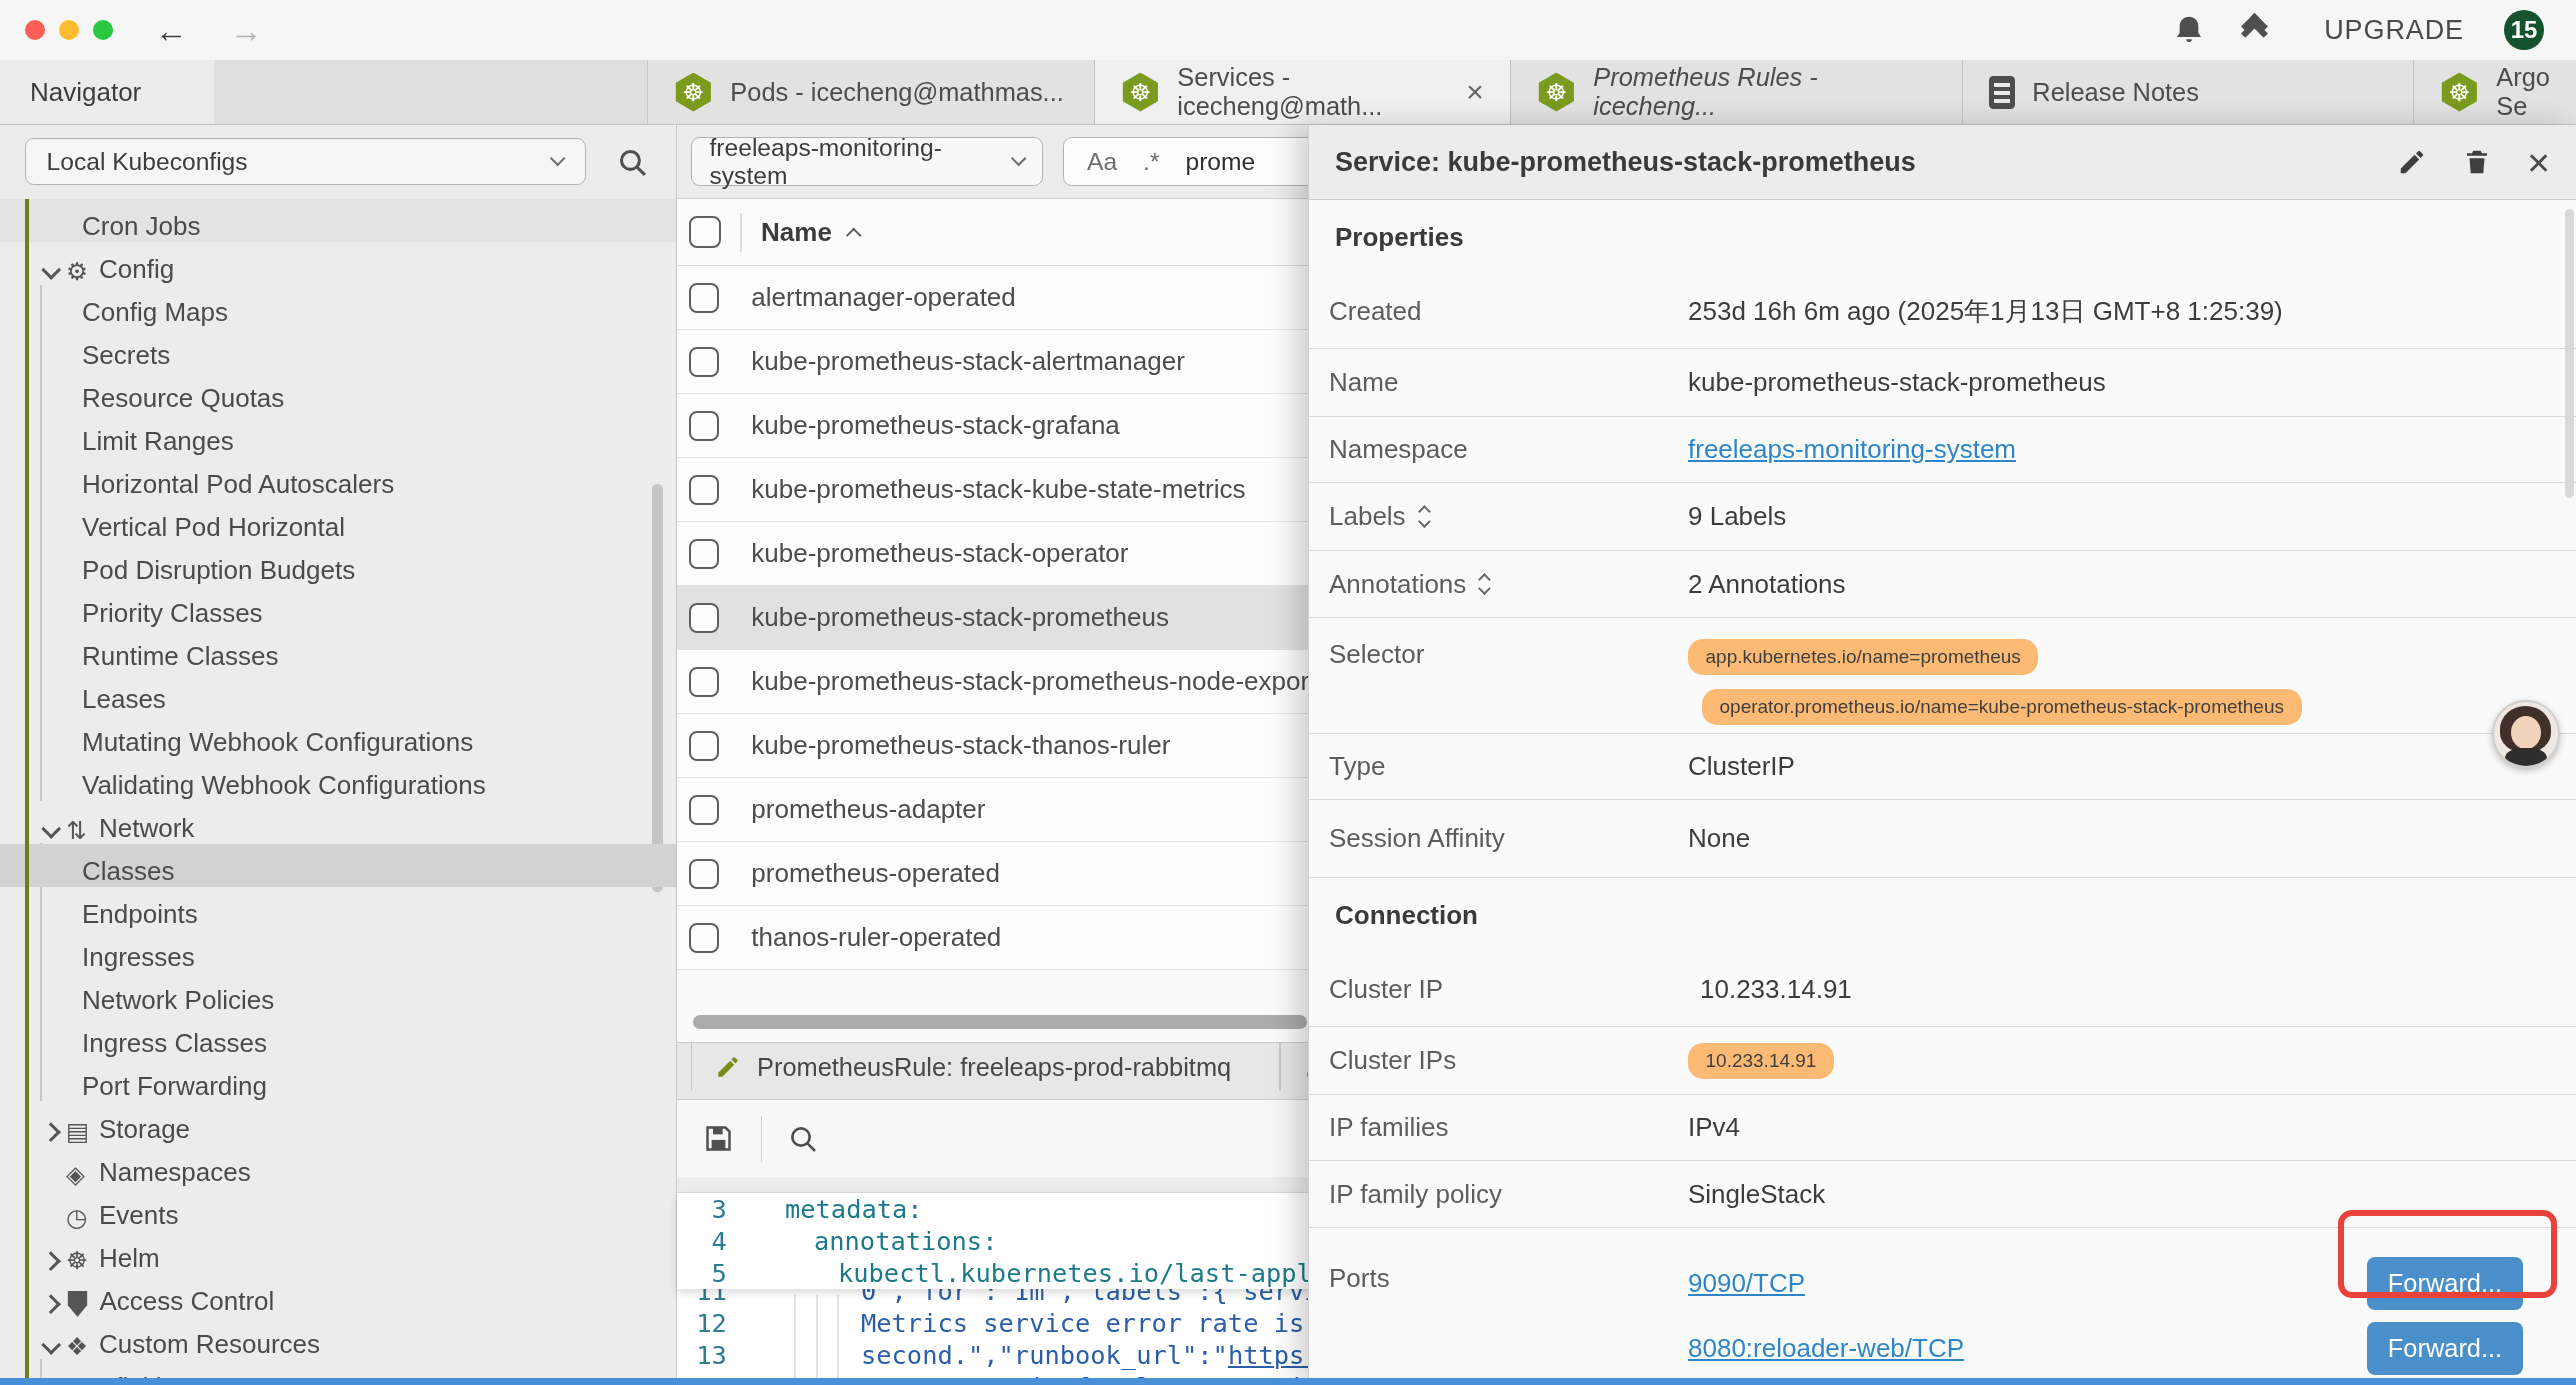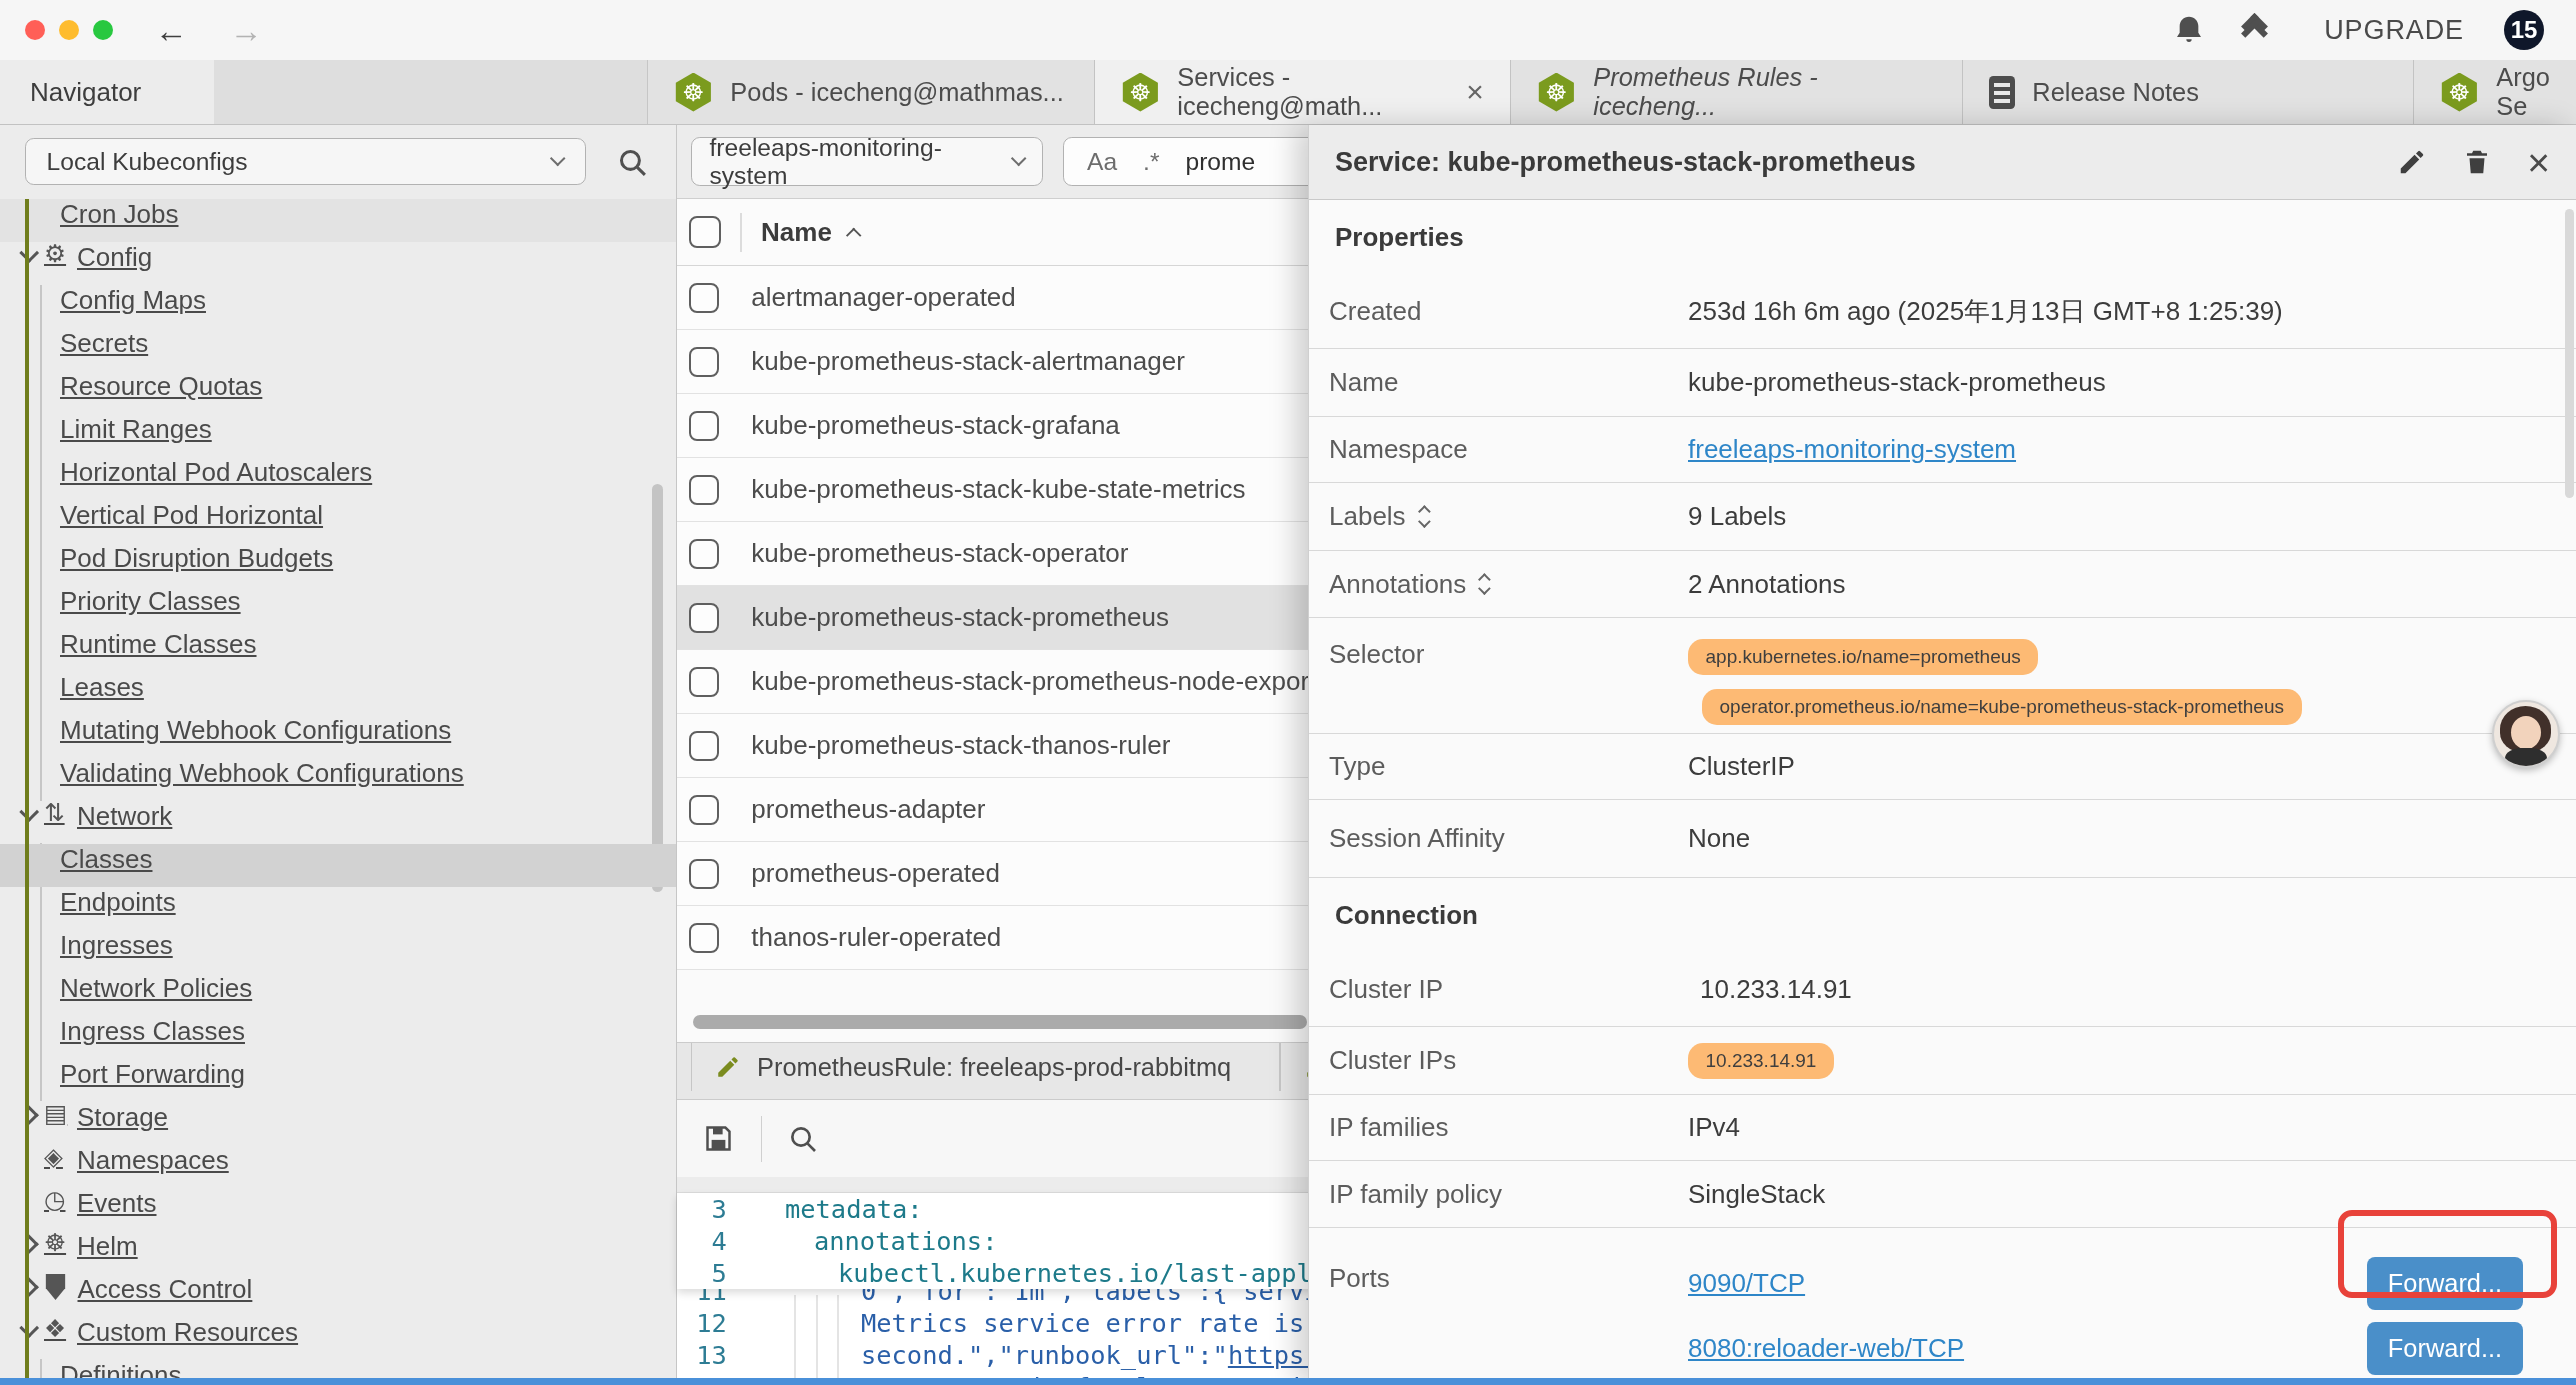--- a/index.html
+++ b/index.html
@@ -13,21 +13,21 @@
   .light{width:20px;height:20px;border-radius:50%;}
   .light.r{background:#ff5f57;}.light.y{background:#febc2e;}.light.g{background:#28c840;}
   .navarrow{font-size:33px;margin-left:42px;color:#3f3f3f;line-height:1;}
   .navarrow.dis{color:#b3b3b3;}
   .tb-right{margin-left:auto;display:flex;align-items:center;gap:40px;margin-right:32px;}
   .upgrade{display:flex;align-items:center;gap:16px;}
   .upchevs{display:flex;flex-direction:column;align-items:center;}
   .upchev{width:19px;height:19px;border-left:6.1px solid #4f4f4f;border-top:6.1px solid #4f4f4f;transform:rotate(45deg);}
   .upchev+.upchev{margin-top:-12.3px;}
   .uplabel{font-size:27px;color:#4a4a4a;letter-spacing:0.9px;margin-left:44px;}
-  .badge{width:40px;height:40px;border-radius:50%;background:#0f172a;color:#fff;font-size:24px;display:flex;align-items:center;justify-content:center;font-weight:bold;}
+  .badge{width:40px;height:40px;border-radius:50%;background:#14532d;color:#fff;font-size:24px;display:flex;align-items:center;justify-content:center;font-weight:bold;}
 
   
   .tabbar{position:absolute;left:0;top:60px;right:0;height:65px;background:#d8d8d8;display:flex;border-bottom:0.9px solid #c2c2c2;}
   .navstrip{width:677px;background:#dedede;border-right:1.8px solid #c6c6c6;display:flex;}
   .navtab{width:214px;background:#ececec;display:flex;align-items:center;padding-left:30px;font-size:26px;color:#3d3d3d;}
   .maintabs{flex:1;display:flex;}
   .tab{display:flex;align-items:center;gap:17.5px;padding:0 26px;border-right:1.8px solid #c3c3c3;font-size:25.4px;color:#4c4c4c;background:#e2e2e2;}
   .tab.active{background:#f0f0f0;}
   .tab.italic .tlbl{font-style:italic;}
   .tab .close{margin-left:16px;font-size:30px;color:#666;}
@@ -35,21 +35,21 @@
   .docicon{width:26px;height:33px;background:#4d4d4d;border-radius:4.4px;position:relative;flex:0 0 auto;}
   .docicon:before{content:"";position:absolute;left:5.3px;right:5.3px;top:7px;height:4.4px;background:#e8e8e8;box-shadow:0 8px 0 #e8e8e8,0 16px 0 #e8e8e8;}
 
   
   .sidebar{position:absolute;left:0;top:125px;width:677px;bottom:0;background:#ececec;border-right:1.8px solid #c6c6c6;overflow:hidden;}
   .sb-filter{position:relative;height:74px;}
   .kc-select{position:absolute;left:24.6px;top:13px;width:561px;height:47px;border:1.8px solid #b2b2b2;border-radius:8.8px;background:#f6f6f6;display:flex;align-items:center;padding:0 21px;font-size:24.6px;color:#3c3c3c;}
   .cdown{width:11.4px;height:11.4px;border-right:2.6px solid #6e6e6e;border-bottom:2.6px solid #6e6e6e;transform:rotate(45deg);margin-left:auto;margin-top:-5.3px;}
   .sb-search{position:absolute;left:616px;top:21px;}
   .tree{position:absolute;left:0;top:74px;right:0;}
-  .trow{display:flex;align-items:flex-start;height:43px;padding-left:18px;font-size:26px;color:#4a4a4a;position:relative;z-index:2;text-decoration:underline;}
+  .trow{display:flex;align-items:flex-end;height:43px;padding-left:40px;font-size:26px;color:#4a4a4a;position:relative;z-index:2;}
   .trow.hov{background:#e3e3e3;}
   .trow.sel{background:#d2d2d2;}
   .chev{width:26px;height:26px;position:relative;flex:0 0 auto;}
   .chev-d:before{content:"";position:absolute;left:4.4px;top:4.4px;width:11.4px;height:11.4px;border-right:3.1px solid #555;border-bottom:3.1px solid #555;transform:rotate(45deg);}
   .chev-r:before{content:"";position:absolute;left:3.5px;top:6.1px;width:11.4px;height:11.4px;border-right:3.1px solid #555;border-bottom:3.1px solid #555;transform:rotate(-45deg);}
   .gicon{width:33px;flex:0 0 auto;font-size:24.6px;color:#555;line-height:1;}
   .trow.child .tlabel{padding-left:42px;}
   .trow.leafi .chev{visibility:hidden;}
   .ic-shield{width:23px!important;height:26px;background:#555;clip-path:polygon(8% 0,92% 0,92% 55%,50% 100%,8% 55%);margin-right:10.5px;}
   .greenbar{position:absolute;left:24.6px;top:74px;bottom:0;width:4.4px;background:#6f7d1c;z-index:3;}

